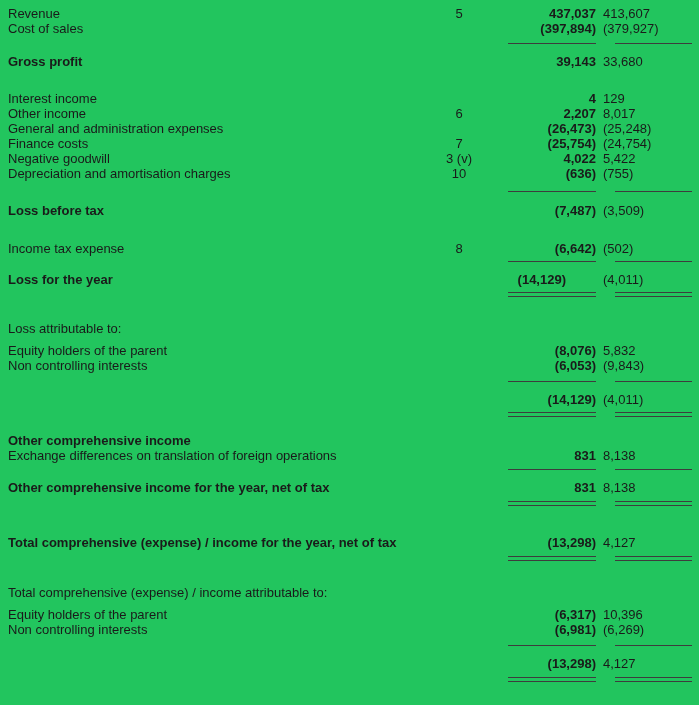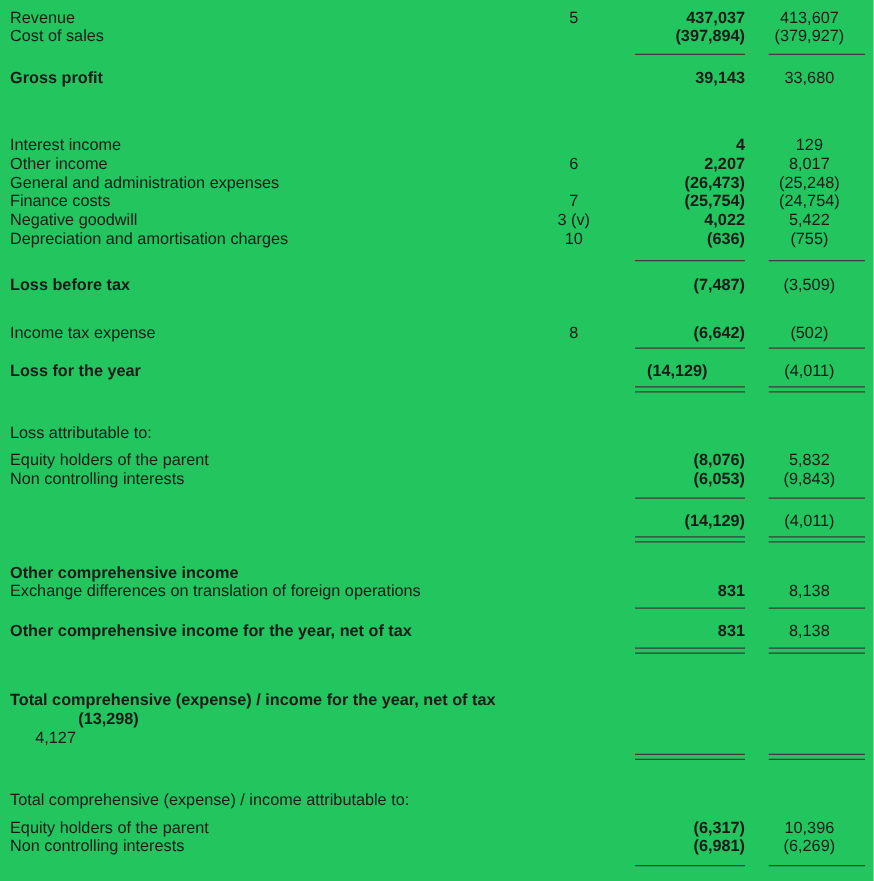--- a/index.html
+++ b/index.html
@@ -13,21 +13,21 @@
     font-family: "Liberation Sans", sans-serif;
     font-size: 13px;
     padding-top: 6px;
     overflow: hidden;
   }
   .row { display: flex; align-items: flex-start; line-height: 15px; }
   .cell-label { flex: 1; padding-left: 8px; }
   .cell-label.bold { font-weight: 700; }
   .cell-note { width: 52px; text-align: center; flex-shrink: 0; }
   .cell-c1 { width: 118px; text-align: right; padding-right: 7px; font-weight: 700; flex-shrink: 0; }
-  .cell-c2 { width: 96px; text-align: center; padding-right: 7px; flex-shrink: 0; }
+  .cell-c2 { width: 96px; text-align: left; padding-right: 7px; flex-shrink: 0; }
   .rule-row .cell-c1, .rule-row .cell-c2 { padding-top: 0; }
   .line-single {
     margin-left: auto;
     border-top: 1.5px solid #3d3d3d;
     height: 2px;
   }
   .line-double {
     margin-left: auto;
     border-top: 1.5px solid #3d3d3d;
     border-bottom: 1.5px solid #3d3d3d;
@@ -62,21 +62,21 @@
         <div class="cell-c2">
           <div class="line-single w-c2"></div>
         </div>
       </div>
       <div class="row" style="margin-top: 9px;">
         <div class="cell-label bold">Gross profit</div>
         <div class="cell-note"></div>
         <div class="cell-c1">39,143</div>
         <div class="cell-c2">33,680</div>
       </div>
-      <div class="row" style="margin-top: 39px;">
+      <div class="row" style="margin-top: 22px;">
         <div class="cell-label">Interest income</div>
         <div class="cell-note"></div>
         <div class="cell-c1">4</div>
         <div class="cell-c2">129</div>
       </div>
       <div class="row">
         <div class="cell-label">Other income</div>
         <div class="cell-note">6</div>
         <div class="cell-c1">2,207</div>
         <div class="cell-c2">8,017</div>
@@ -228,21 +228,21 @@
       <div class="row rule-row" style="margin-top: 6px;">
         <div class="cell-label"></div>
         <div class="cell-note"></div>
         <div class="cell-c1">
           <div class="line-double w-c1"></div>
         </div>
         <div class="cell-c2">
           <div class="line-double w-c2"></div>
         </div>
       </div>
-      <div class="row" style="margin-top: 29px; flex-direction: column;">
+      <div class="row" style="margin-top: 29px;">
         <div class="cell-label bold">Total comprehensive (expense) / income for the year, net of tax</div>
         <div class="cell-note"></div>
         <div class="cell-c1">(13,298)</div>
         <div class="cell-c2">4,127</div>
       </div>
       <div class="row rule-row" style="margin-top: 6px;">
         <div class="cell-label"></div>
         <div class="cell-note"></div>
         <div class="cell-c1">
           <div class="line-double w-c1"></div>

